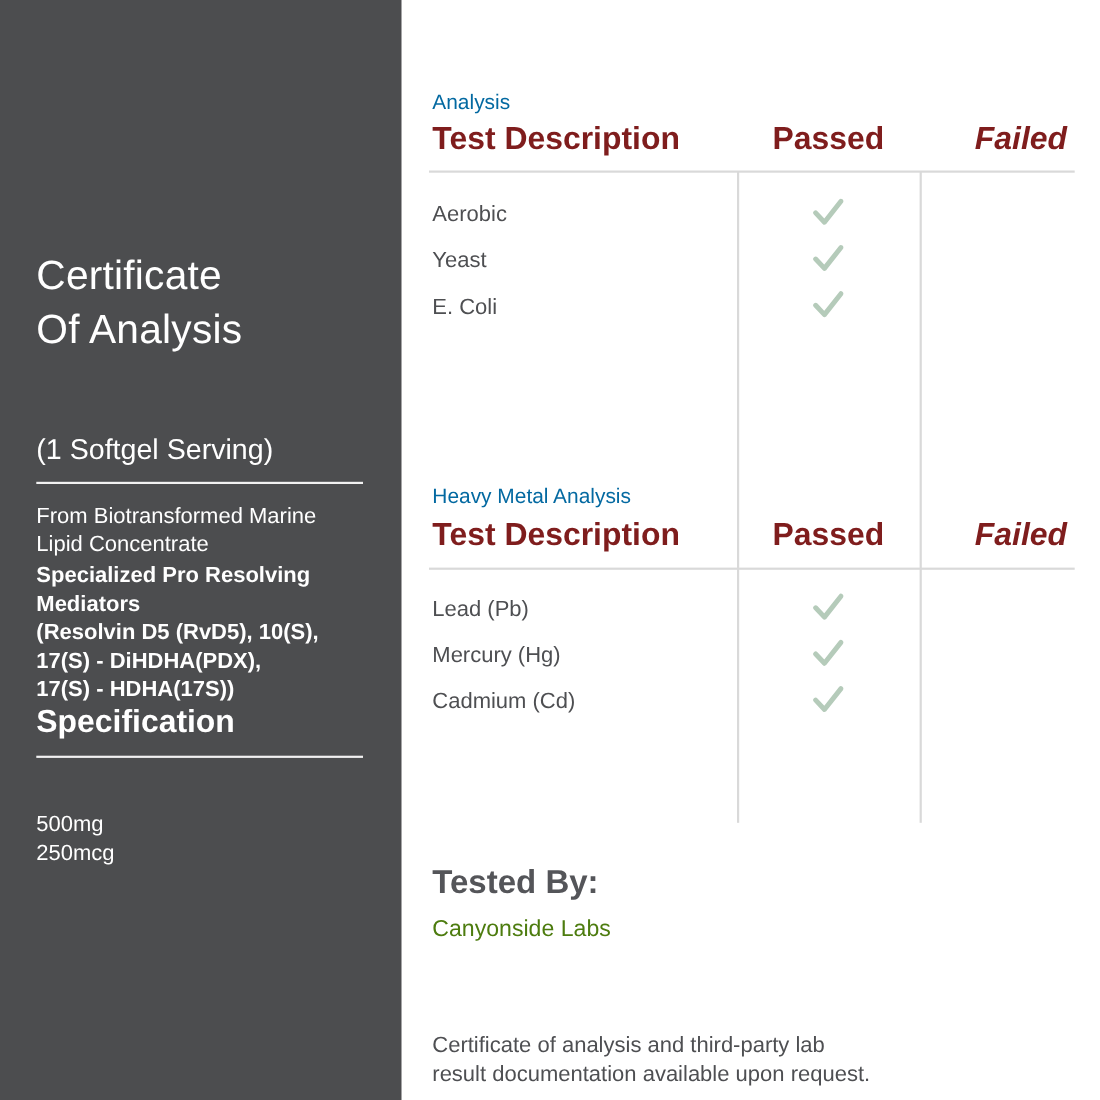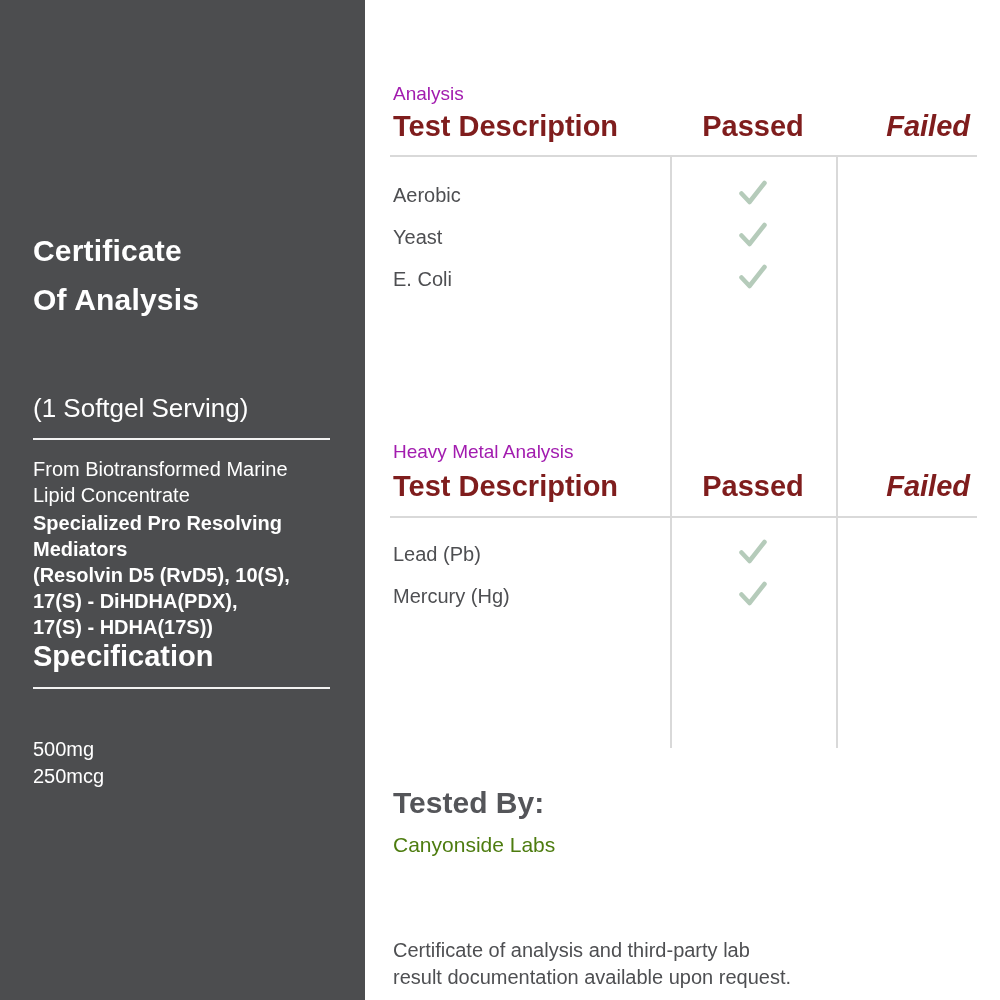--- a/index.html
+++ b/index.html
@@ -12,35 +12,35 @@
   *{margin:0;padding:0;box-sizing:border-box;}
   html,body{width:1000px;height:1000px;background:#ffffff;
     font-family:"Liberation Sans", sans-serif;}
   .page{position:relative;width:1000px;height:1000px;overflow:hidden;background:#ffffff;}
   .ws{white-space:pre-line;}
 
   
   .sidebar{position:absolute;left:0;top:0;width:365px;height:1000px;
     background:var(--sidebar-bg);color:var(--sidebar-text);}
   .sidebar .abs{position:absolute;left:33px;}
-  .cert-title{top:226px;font-size:30px;font-weight:700;line-height:49px;letter-spacing:.2px;}
+  .cert-title{top:226px;font-size:37px;font-weight:400;line-height:49px;letter-spacing:.2px;}
   .ing-head{top:355px;font-size:29px;font-weight:700;}
   .ing-sub{top:393px;font-size:26px;font-weight:400;}
   .side-rule{position:absolute;left:33px;width:297px;height:2px;background:#f2f2f2;}
   .rule-1{top:438px;}
   .rule-2{top:687px;}
   .ing-source{top:456px;font-size:20px;line-height:26px;}
   .ing-detail{top:510px;font-size:20px;line-height:26px;font-weight:bold;}
   .spec-head{top:640px;font-size:29px;font-weight:700;}
   .spec-values{top:703px;font-size:20px;line-height:27px;margin-top:33px;}
 
   
   .main{position:absolute;left:365px;top:0;width:635px;height:1000px;color:var(--main-text);}
   .main .abs{position:absolute;}
-  .section-label{left:28px;font-size:19px;color:#a21caf;}
+  .section-label{left:28px;font-size:19px;color:#0369a1;}
   .label-1{top:83px;}
   .label-2{top:441px;}
   .thead{left:0;width:635px;height:40px;}
   .thead-1{top:110px;}
   .thead-2{top:470px;}
   .th{position:absolute;font-size:29px;font-weight:700;color:#7f1d1d;}
   .th-test{left:28px;}
   .th-passed{left:305px;width:166px;text-align:center;}
   .th-failed{left:464px;width:141px;text-align:right;font-style:italic;}
   .hline{position:absolute;left:25px;width:587px;height:2px;background:var(--table-line);}
@@ -141,20 +141,27 @@
           </svg></span>
 
     </div>
     <div class="trow" style="top:585px">
       <span class="cell-test">Mercury (Hg)</span>
       <span class="cell-passed"><svg class="check-svg" width="28" height="26" viewBox="0 0 28 26">
             <polyline points="2.5,13.5 10.5,22 25.5,3"></polyline>
           </svg></span>
 
     </div>
+    <div class="trow" style="top:627px">
+      <span class="cell-test">Cadmium (Cd)</span>
+      <span class="cell-passed"><svg class="check-svg" width="28" height="26" viewBox="0 0 28 26">
+            <polyline points="2.5,13.5 10.5,22 25.5,3"></polyline>
+          </svg></span>
+
+    </div>
 
     <div class="abs tested-head">Tested By:</div>
     <div class="abs tested-value">Canyonside Labs</div>
 
     <div class="abs footer-note ws">Certificate of analysis and third-party lab
 result documentation available upon request.</div>
   </div>
 </div>
 
 </body></html>

